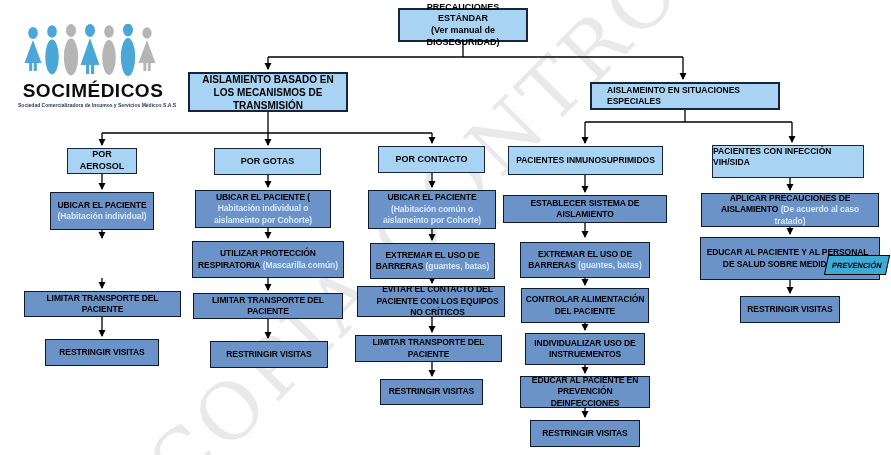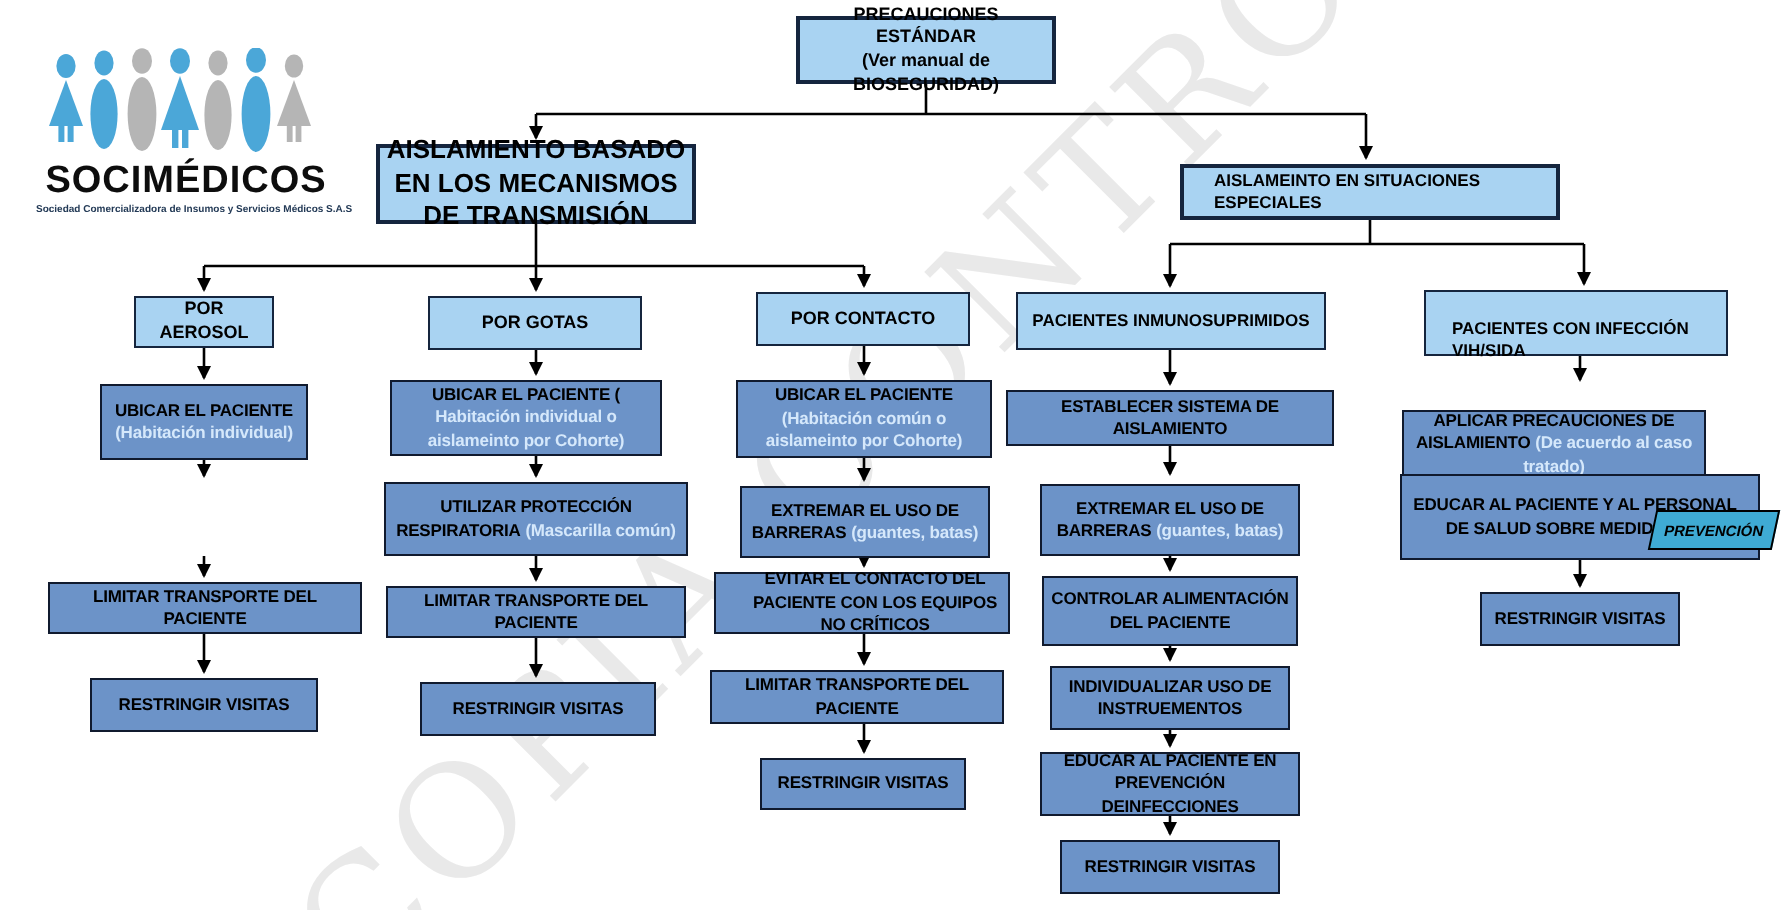--- a/index.html
+++ b/index.html
@@ -30,21 +30,21 @@
     display:flex;align-items:center;justify-content:center;
     text-align:center;line-height:1.3;
   }
   .light{
     background:var(--light-box-fill,#A9D3F2);
     border:1.6px solid #15253e;
     font-weight:bold;font-size:9px;color:#000;padding:1px 2px;
   }
   .root-box{border-width:2px;font-size:9px;}
   .left-align{justify-content:flex-start;text-align:left;padding-left:15px;}
-  .top-left{align-items:flex-start;justify-content:flex-start;text-align:left;padding:13px;}
+  .top-left{align-items:flex-start;justify-content:flex-start;text-align:left;padding:0;}
   .step{
     background:var(--step-box-fill,#6C93C8);
     border:1.4px solid #101a2e;
     font-size:8.5px;padding:2px 3px;line-height:1.35;
   }
   .step b{color:#000;letter-spacing:-.1px;}
   .step i{font-style:normal;font-weight:bold;color:var(--step-sub-text,#D5E8FB);letter-spacing:-.1px;}
   .callout{
     position:absolute;left:826px;top:255px;width:60px;height:18px;z-index:4;
     background:var(--callout-fill,#3FABD4);border:1.3px solid #000;
@@ -161,21 +161,21 @@
     </g>
   </svg>
 
   <div class="node light root-box" style="left:398px;top:8px;width:130px;height:34px;">
     <div>
       <div>PRECAUCIONES ESTÁNDAR</div>
       <div>(Ver manual de BIOSEGURIDAD)</div>
     </div>
   </div>
 
-  <div class="node light root-box" style="left:188px;top:72px;width:160px;height:40px;font-size:13px;">
+  <div class="node light root-box" style="left:188px;top:72px;width:160px;height:40px;font-size:10px;">
     <span>AISLAMIENTO BASADO EN LOS MECANISMOS DE TRANSMISIÓN</span>
   </div>
   <div class="node light root-box left-align" style="left:590px;top:82px;width:190px;height:28px;font-size:8.5px;">
     <span>AISLAMEINTO EN SITUACIONES ESPECIALES</span>
   </div>
 
   <div class="node light" style="left:67px;top:148px;width:70px;height:26px;">
     <span>POR AEROSOL</span>
   </div>
   <div class="node light" style="left:214px;top:148px;width:107px;height:27px;">
@@ -242,21 +242,21 @@
   <div class="node step" style="left:525px;top:333px;width:120px;height:32px;">
     <span><b>INDIVIDUALIZAR USO DE INSTRUEMENTOS</b></span>
   </div>
   <div class="node step" style="left:520px;top:376px;width:130px;height:32px;">
     <span><b>EDUCAR AL PACIENTE EN PREVENCIÓN DEINFECCIONES</b></span>
   </div>
   <div class="node step" style="left:530px;top:420px;width:110px;height:27px;">
     <span><b>RESTRINGIR VISITAS</b></span>
   </div>
 
-  <div class="node step" style="left:701px;top:193px;width:152px;height:34px;margin-top:12px;">
+  <div class="node step" style="left:701px;top:193px;width:178px;height:34px;">
     <span><b>APLICAR PRECAUCIONES DE AISLAMIENTO</b> <i>(De acuerdo al caso tratado)</i></span>
   </div>
   <div class="node step" style="left:700px;top:237px;width:180px;height:43px;padding-right:8px;">
     <span><b>EDUCAR AL PACIENTE Y AL PERSONAL DE SALUD SOBRE MEDIDAS DE</b></span>
   </div>
   <div class="callout">PREVENCIÓN</div>
   <div class="node step" style="left:740px;top:296px;width:100px;height:27px;">
     <span><b>RESTRINGIR VISITAS</b></span>
   </div>
 

